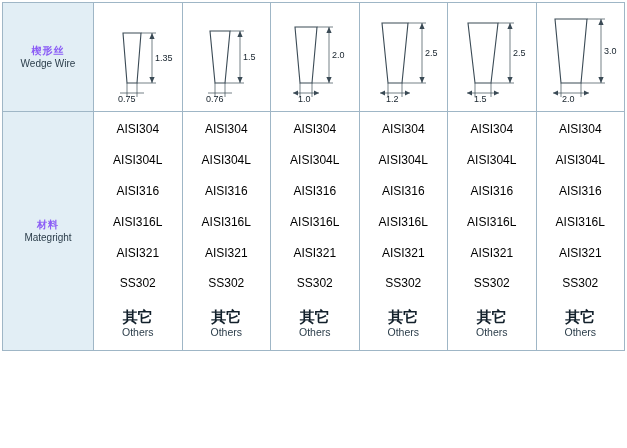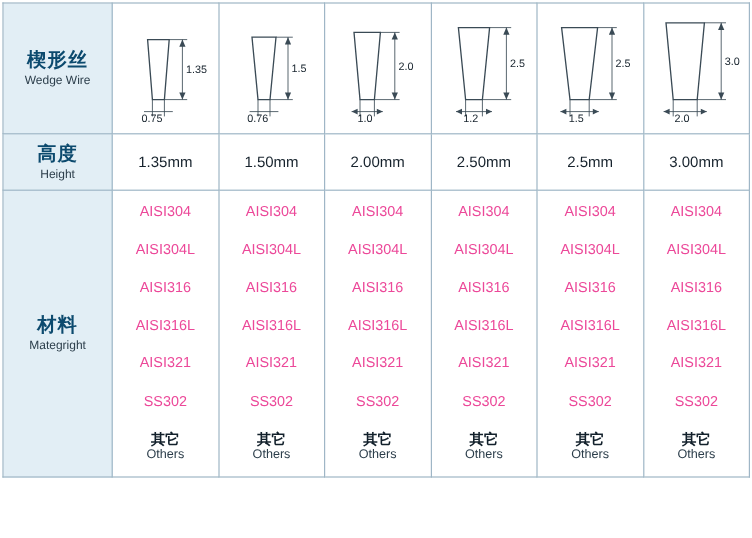--- a/index.html
+++ b/index.html
@@ -36,25 +36,25 @@
     padding: 0;
   }
   td.label {
     background: #e2eef5;
     width: 90px;
   }
   td.cell {
     background: #ffffff;
   }
   .label-cn {
-    font-size: 16px;
+    font-size: 10px;
     font-weight: bold;
     letter-spacing: 1px;
     line-height: 1.35;
-    color: #0c4a6e;
+    color: #8b5cf6;
   }
   .label-en {
     font-size: 10px;
     color: #2b3d4a;
     line-height: 1.3;
   }
   
   tr.draw-row td.cell { height: 108px; padding: 0; }
   tr.draw-row td.label { height: 108px; }
   .draw-wrap {
@@ -72,26 +72,26 @@
     display: flex;
     flex-direction: column;
     justify-content: space-between;
     align-items: center;
     height: 216px;
     padding: 11px 0;
     box-sizing: content-box;
   }
   .mat-item {
     font-size: 12px;
-    color: #ec4899;
+    color: #000000;
     line-height: 1.1;
     text-align: right;
   }
   .mat-other-cn {
-    font-size: 12px;
+    font-size: 15px;
     font-weight: bold;
     line-height: 1.2;
     color: #12202b;
   }
   .mat-other-en {
     font-size: 10.5px;
     color: #2b3d4a;
     line-height: 1.2;
   }
   .mat-other { text-align: center; }
@@ -220,32 +220,20 @@
             <line x1="16" y1="90" x2="52" y2="90" stroke="#3a4a55" stroke-width="0.7"></line>
             <polygon points="16,90 21,87.6 21,92.4" fill="#3a4a55"></polygon>
             <polygon points="52,90 47,87.6 47,92.4" fill="#3a4a55"></polygon>
             <text x="25" y="99" font-family="Liberation Sans, sans-serif" font-size="9" fill="#16222c">2.0</text>
           </svg>
         </div>
       </td>
     </tr>
 
 
-    <tr class="value-row">
-      <td class="label">
-        <div class="label-cn">高度</div>
-        <div class="label-en">Height</div>
-      </td>
-      <td class="cell"><span class="value-text">1.35mm</span></td>
-      <td class="cell"><span class="value-text">1.50mm</span></td>
-      <td class="cell"><span class="value-text">2.00mm</span></td>
-      <td class="cell"><span class="value-text">2.50mm</span></td>
-      <td class="cell"><span class="value-text">2.5mm</span></td>
-      <td class="cell"><span class="value-text">3.00mm</span></td>
-    </tr>
 
     <tr class="mat-row">
       <td class="label">
         <div class="label-cn">材料</div>
         <div class="label-en">Mategright</div>
       </td>
 
       <td class="cell">
         <div class="mat-list">
           <div class="mat-item">AISI304</div>

